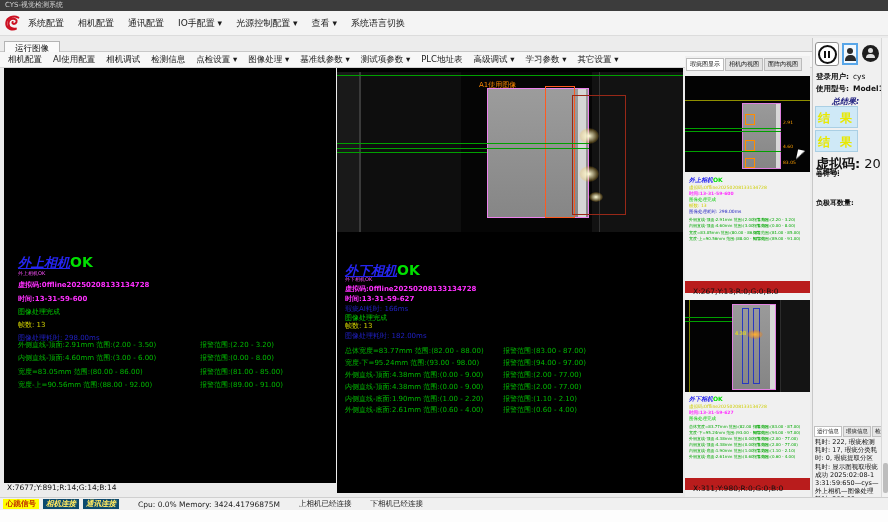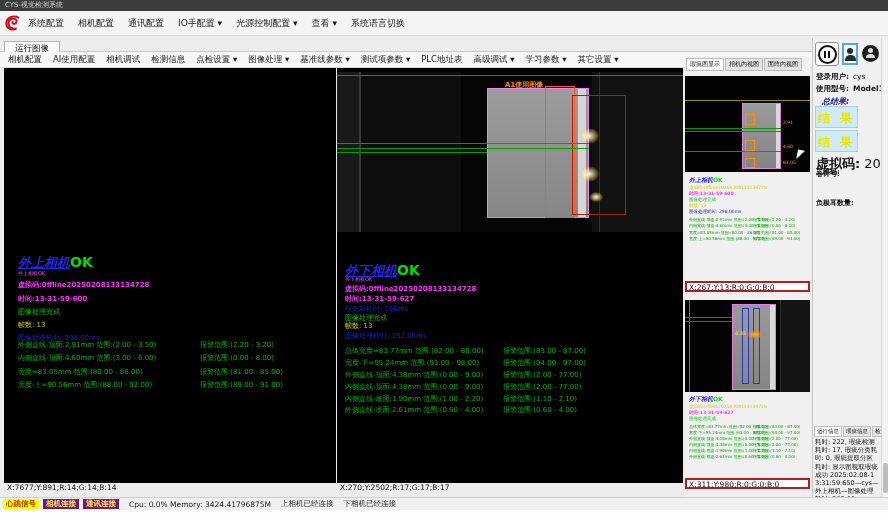--- a/index.html
+++ b/index.html
@@ -70,21 +70,21 @@
   .vm-b2{position:absolute;left:22px;top:0;width:2px;height:160px;background:#3a3a3a;}
   .vm-b3{position:absolute;left:24px;top:0;width:100px;height:160px;background:#0e0e0e;}
   .vm-b4{position:absolute;left:255px;top:0;width:91px;height:160px;background:#121212;}
   .vm-edge{position:absolute;left:262px;top:0;width:1px;height:160px;background:#343434;}
   .vm-part{position:absolute;left:150px;top:16px;width:102px;height:130px;border:1px solid #ee82ee;
            background:linear-gradient(#9c9c9c,#868686);box-sizing:border-box;}
   .vm-part-white{position:absolute;right:2px;top:0;width:8px;height:100%;background:#d5d5d5;}
   .vm-orangebox{position:absolute;left:208px;top:14px;width:28px;height:130px;border:1px solid #ff5a20;}
   .vm-redbox{position:absolute;left:235px;top:23px;width:52px;height:118px;border:1px solid #982818;}
   .blob{position:absolute;border-radius:50%;background:radial-gradient(#fffdda,rgba(255,200,60,.25) 60%,transparent 75%);}
-  .vm-label{position:absolute;left:168px;top:8px;font-size:7px;color:#ff8800;font-weight:bold;}
+  .vm-label{position:absolute;left:142px;top:8px;font-size:7px;color:#ff8800;}
 
   
   .col-right{position:absolute;left:685px;top:56px;width:125px;height:441px;background:#f0f0f0;}
   .rp-tabs{position:absolute;left:1px;top:2px;display:flex;gap:1px;font-size:6px;}
   .rp-tabs span{padding:1px 3px;background:#e4e4e4;border:1px solid #bbb;white-space:nowrap;}
   .rp-tabs span.active{background:#fff;}
   .rp-img{position:absolute;left:0;width:125px;background:#030303;overflow:hidden;}
   .rp1-img{top:20px;height:96px;}
   .rp2-img{top:244px;height:92px;}
   .rp-part{position:absolute;border:1px solid #e080e0;background:linear-gradient(#9a9a9a,#858585);box-sizing:border-box;}
@@ -96,21 +96,21 @@
   .bluebar{position:absolute;border:1px solid #2838c0;box-sizing:border-box;}
   .mini-text{position:absolute;left:4px;width:118px;}
   .mini-title{font-size:6px;white-space:nowrap;}
   .mini-title .nm{color:#2525f0;font-weight:bold;font-style:italic;}
   .mini-title .ok{color:#00e000;font-weight:bold;}
   .mini-line{font-size:4.5px;line-height:6px;white-space:nowrap;}
   .mini-rows{margin-top:2px;}
   .mrow-mini{position:relative;height:6.4px;font-size:4px;color:#00a800;}
   .mrow-mini .c1{position:absolute;left:0;white-space:nowrap;}
   .mrow-mini .c2{position:absolute;left:64px;white-space:nowrap;}
-  .rp-coords{position:absolute;left:0;width:125px;height:11px;background:#fff;border:2px solid #b91c1c;
+  .rp-coords{position:absolute;left:0;width:125px;height:11px;background:#fff;border:6px solid #b91c1c;
              font-size:7.5px;line-height:9px;padding-left:2px;color:#111;box-sizing:border-box;}
 
   
   .side-panel{position:absolute;left:812px;top:38px;width:76px;height:459px;background:#f0f0f0;
               border-left:1px solid #c8c8c8;box-sizing:border-box;overflow:hidden;}
   .btn{position:absolute;box-sizing:border-box;}
   .pause-btn{left:2px;top:4px;width:24px;height:24px;background:#fff;border:1px solid #909090;border-radius:3px;}
   .pause-circle{width:15px;height:15px;border:2px solid #101010;border-radius:50%;margin:2px auto 0;
                 display:flex;justify-content:center;align-items:center;gap:2px;}
   .pause-circle i{display:block;width:2px;height:7px;background:#101010;}
@@ -118,41 +118,41 @@
   .p-head{width:6px;height:6px;border-radius:50%;background:#2a2a2a;margin:3px auto 0;}
   .p-body{width:11px;height:6px;border-radius:5px 5px 0 0;background:#2a2a2a;margin:1px auto 0;}
   .circle-btn{left:49px;top:7px;width:17px;height:17px;border-radius:50%;background:#1e1e1e;}
   .p-head2{width:5px;height:5px;border-radius:50%;background:#e0e0e0;margin:3px auto 0;}
   .p-body2{width:9px;height:4px;border-radius:4px 4px 0 0;background:#e0e0e0;margin:1px auto 0;}
   .exit-btn{left:69px;top:6px;width:18px;height:22px;}
   .door{position:absolute;left:0;top:2px;width:9px;height:15px;border:2px solid #222;border-radius:1px;}
   .sp-row{position:absolute;left:3px;font-size:7.5px;font-weight:bold;color:#111;white-space:nowrap;}
   .sp-val{font-weight:normal;margin-left:4px;}
   .sp-val.b{font-weight:bold;}
-  .sp-total{position:absolute;left:9px;font-size:8px;font-weight:bold;font-style:italic;color:#15157a;}
+  .sp-total{position:absolute;left:19px;font-size:8px;font-weight:bold;font-style:italic;color:#15157a;}
   .sp-box{position:absolute;left:2px;width:43px;height:22px;background:#cfe9f7;border:1px solid #aacfe4;
           text-align:center;line-height:22px;color:#e8e800;font-weight:bold;font-size:12px;letter-spacing:3px;
           box-sizing:border-box;white-space:nowrap;}
   .sp-tabs{position:absolute;left:1px;display:flex;gap:1px;font-size:5.5px;}
   .sp-tabs span{padding:1px 2px;border:1px solid #c0c0c0;background:#e6e6e6;white-space:nowrap;}
   .sp-tabs span.active{background:#fff;}
   .sp-stats{position:absolute;left:2px;width:64px;font-size:6.5px;line-height:8.2px;color:#101010;
             word-break:break-all;}
   .scrollbar{position:absolute;left:881px;top:38px;width:7px;height:459px;background:#f2f2f2;
              border-left:1px solid #d8d8d8;box-sizing:border-box;}
   .scroll-thumb{position:absolute;left:1px;top:425px;width:5px;height:30px;background:#bdbdbd;border-radius:2px;}
 
   
   .statusbar{position:absolute;left:0;top:497px;width:888px;height:13px;background:#f0f0f0;
              border-top:1px solid #cfcfcf;display:flex;align-items:center;gap:4px;padding-left:3px;
              font-size:7.5px;box-sizing:border-box;}
   .badge{padding:0 3px;font-weight:bold;line-height:10px;}
   .badge-heart{background:#ffff00;color:#c03000;}
-  .badge-red{background:#701a75;color:#ffe860;}
-  .sb-text{color:#222;margin-left:6px;white-space:nowrap;}
+  .badge-red{background:#0c4a6e;color:#ffe860;font-style:italic;}
+  .sb-text{color:#222;margin-left:15px;white-space:nowrap;}
   .bottom-strip{position:absolute;left:0;top:510px;width:888px;height:12px;background:#fdfdfd;}
 </style>
 </head>
 <body>
 
 <div class="app">
 
   <div class="titlebar">CYS-视觉检测系统</div>
 
   <div class="menubar">
@@ -276,21 +276,20 @@
         <div class="mrow">
         <span class="c1">内侧直线-底面:1.90mm 范围:(1.00 - 2.20)</span>
         <span class="c2">报警范围:(1.10 - 2.10)</span>
       </div>
         <div class="mrow">
         <span class="c1">外侧直线-底面:2.61mm 范围:(0.60 - 4.00)</span>
         <span class="c2">报警范围:(0.60 - 4.00)</span>
       </div>
       </div>
 
-    <div class="coords" style="top:415px;width:346px;">X:270;Y:2502;R:17;G:17;B:17</div>
   </div>
 
   <div class="col-right">
     <div class="rp-tabs">
       <span class="active">瑕疵图显示</span>
       <span>相机内视图</span>
       <span>面阵内视图</span>
     </div>
 
     <div class="rp-img rp1-img">

